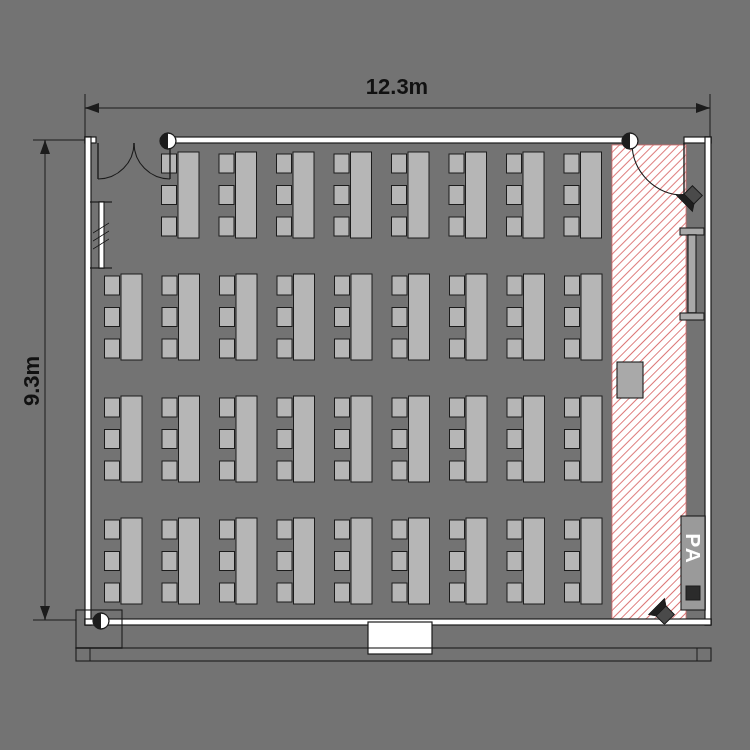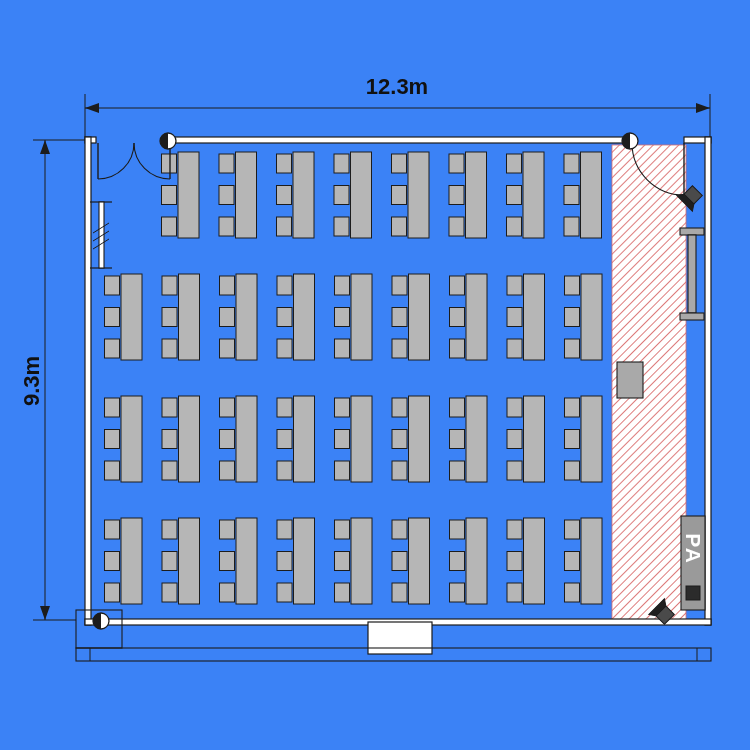--- a/index.html
+++ b/index.html
@@ -1,16 +1,16 @@
 <!DOCTYPE html>
 <html><head>
 <meta charset="utf-8">
 <style>
   html,body{margin:0;padding:0;background:#ffffff;}
-  #canvas{position:relative;width:750px;height:750px;background:#3b82f6;overflow:hidden;
+  #canvas{position:relative;width:750px;height:750px;background:#737373;overflow:hidden;
           font-family:"Liberation Sans",sans-serif;}
   #plan{position:absolute;left:0;top:0;}
   .label{position:absolute;font-weight:bold;color:#111;}
   #dim-top{left:297px;top:74px;width:200px;text-align:center;font-size:22px;}
   #dim-left{left:-28px;top:368px;width:120px;text-align:center;font-size:22px;
             transform:rotate(-90deg);}
   #pa-label{left:643px;top:537px;width:100px;text-align:center;font-size:21px;
             color:#ffffff;letter-spacing:2px;transform:rotate(90deg);}
 </style>
 </head>

